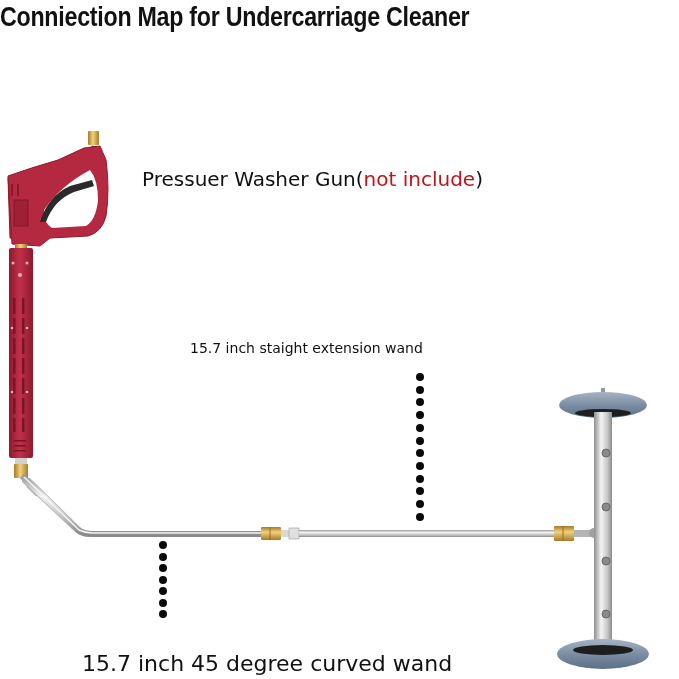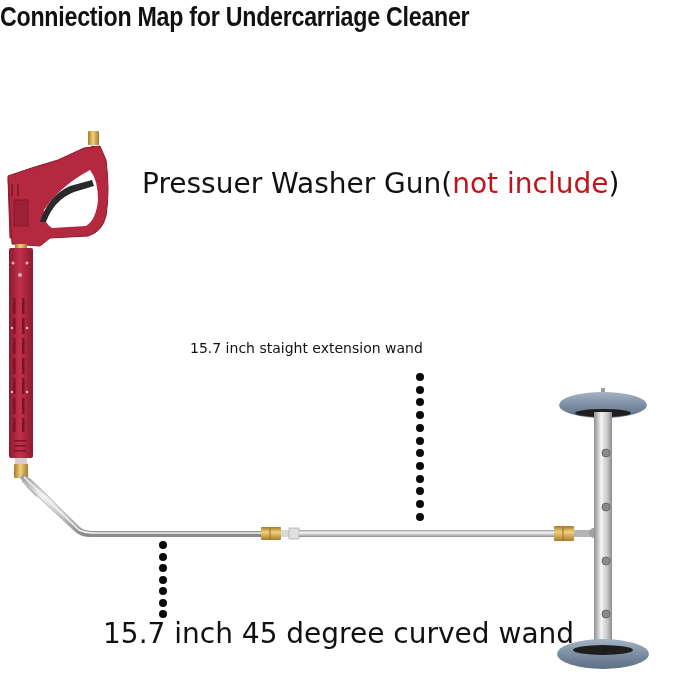--- a/index.html
+++ b/index.html
@@ -1,22 +1,22 @@
 <!DOCTYPE html>
 <html><head>
 <meta charset="utf-8">
 <style>
   html, body { margin:0; padding:0; background:#ffffff; }
   body { width:679px; height:679px; position:relative; overflow:hidden; font-family:"Liberation Sans", sans-serif; }
   .title { position:absolute; left:0; top:2px; width:679px; font-family:"Liberation Sans", sans-serif; font-weight:bold; font-size:27px; color:#111; letter-spacing:-0.3px; white-space:nowrap; transform:scaleX(0.86); transform-origin:left top; }
   .label { position:absolute; font-family:"DejaVu Sans", sans-serif; color:#111; white-space:nowrap; }
-  .gun-label { left:142px; top:167px; font-size:28px; }
+  .gun-label { left:142px; top:167px; font-size:20px; }
   .gun-label .red { color:#c0141c; }
   .ext-label { left:190px; top:340px; font-size:14px; }
-  .curved-label { left:82px; top:617px; font-size:28px;margin-left:21px; }
+  .curved-label { left:82px; top:651px; font-size:22px; }
   .dot { position:absolute; width:8px; height:8px; border-radius:50%; background:#0a0a0a; }
   svg.art { position:absolute; left:0; top:0; }
 </style>
 </head>
 <body>
 
 <div class="title">Conniection Map for Undercarriage Cleaner</div>
 
 <svg class="art" width="679" height="679" viewBox="0 0 679 679">
   <defs>

